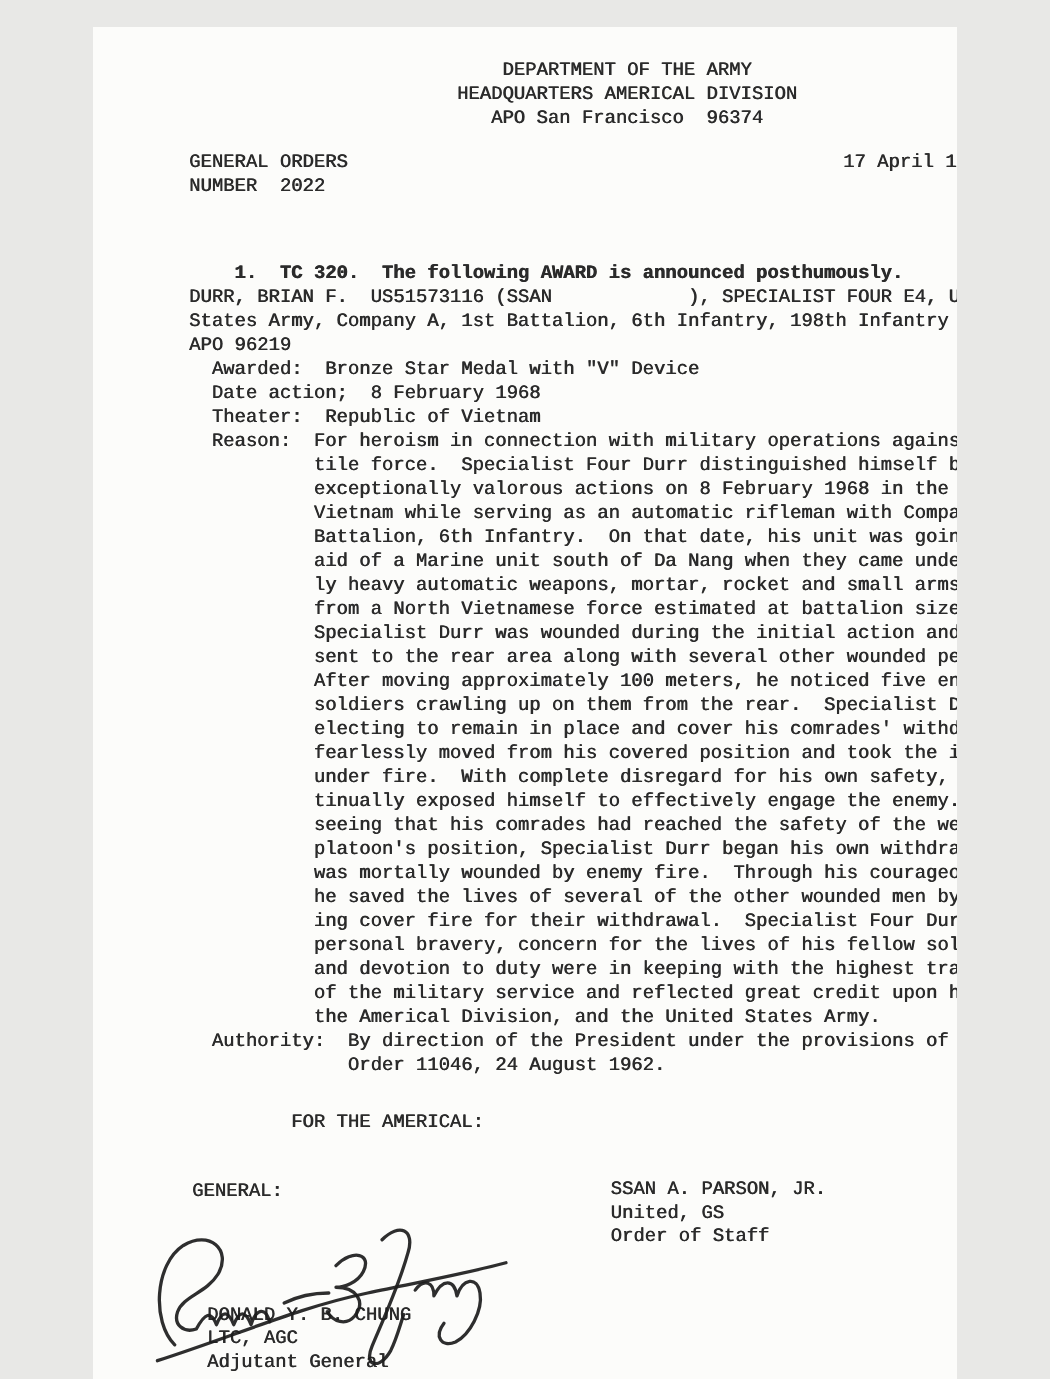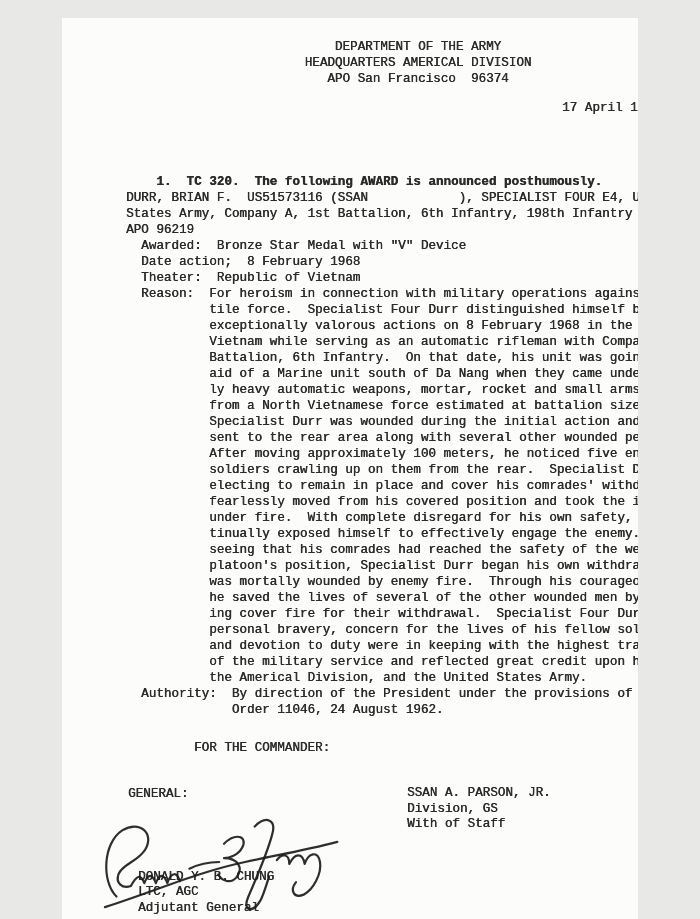--- a/index.html
+++ b/index.html
@@ -50,20 +50,22 @@
 </style>
 </head>
 <body>
 
 <div class="page">
 
   <pre class="letterhead">DEPARTMENT OF THE ARMY
 HEADQUARTERS AMERICAL DIVISION
 APO San Francisco  96374</pre>
 
+  <pre class="orders-left">GENERAL ORDERS
+NUMBER  2022</pre>
 
   <pre class="orders-date">17 April 1968</pre>
 
 
   <pre class="intro-line">    1.  TC 320.  The following AWARD is announced posthumously.</pre>
 
   <pre class="body-block">DURR, BRIAN F.  US51573116 (SSAN            ), SPECIALIST FOUR E4, United
 States Army, Company A, 1st Battalion, 6th Infantry, 198th Infantry Brigade
 APO 96219
   Awarded:  Bronze Star Medal with "V" Device
@@ -90,28 +92,28 @@
            was mortally wounded by enemy fire.  Through his courageous actions
            he saved the lives of several of the other wounded men by provid-
            ing cover fire for their withdrawal.  Specialist Four Durr's
            personal bravery, concern for the lives of his fellow soldiers,
            and devotion to duty were in keeping with the highest traditions
            of the military service and reflected great credit upon himself,
            the Americal Division, and the United States Army.
   Authority:  By direction of the President under the provisions of Executive
               Order 11046, 24 August 1962.</pre>
 
-  <pre class="for-commander">         FOR THE COMMANDER:</pre>
+  <pre class="for-commander">         FOR THE AMERICAL:</pre>
 
   <pre class="official-label">GENERAL:</pre>
 
   <div class="right-signer">
     <pre>SSAN A. PARSON, JR.</pre>
-    <pre>Division, GS</pre>
-    <pre>With of Staff</pre>
+    <pre>United, GS</pre>
+    <pre>Order of Staff</pre>
   </div>
 
   <svg class="signature-svg" viewBox="0 0 256 100" aria-hidden="true">
     <path d="M16,86 C0,70 2,30 22,17 C40,6 56,20 46,37 C38,50 22,52 18,63 C15,72 22,78 31,75 C37,64 41,62 45,72 C49,62 53,62 57,72 C61,62 65,62 69,72 C73,60 79,60 82,70"></path>
     <path d="M92,57 C104,51 114,50 123,50"></path>
     <path d="M128,31 C140,19 153,23 147,35 C143,43 133,46 128,46 C142,46 149,56 141,66 C135,73 126,70 122,63"></path>
     <path d="M160,13 C172,1 183,6 178,22 C172,44 161,68 153,87 C147,101 158,104 166,90 C170,82 172,74 175,65"></path>
     <path d="M183,48 C189,40 196,42 196,52 C202,40 210,40 212,52 C216,40 226,38 228,50 C230,62 221,79 211,84 C201,88 196,80 203,71"></path>
     <path d="M4,97 C60,79 102,60 150,50 C182,43 212,38 246,29"></path>
   </svg>

